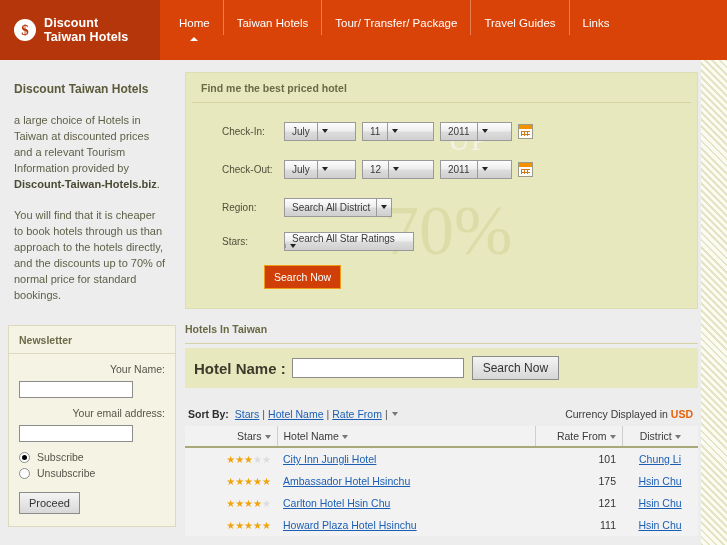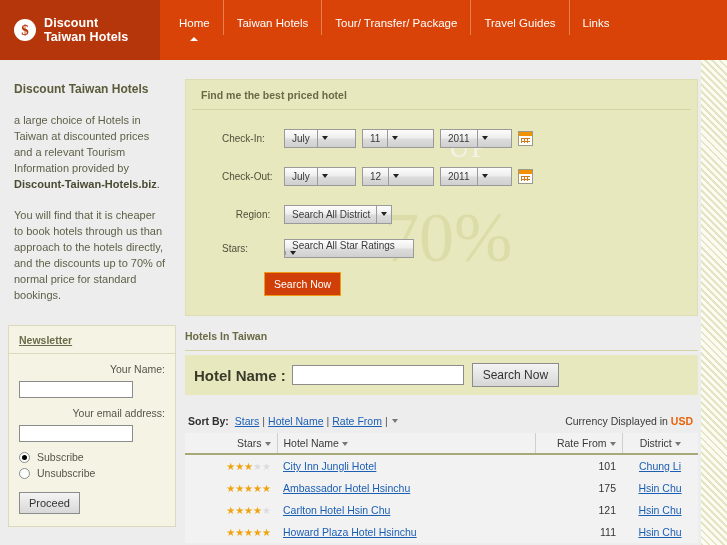--- a/index.html
+++ b/index.html
@@ -94,21 +94,20 @@
   #newsletter {
     position: absolute; left: 8px; top: 265px;
     width: 168px;
     background: #f5f4e4;
     border: 1px solid #ddd9bc;
   }
   #newsletter-title {
     font-size: 10.5px; font-weight: bold; color: #6b6a4a;
     padding: 8px 10px 7px 10px;
     border-bottom: 1px solid #ddd9bc;
-    text-decoration: underline;
   }
   #newsletter-body { padding: 9px 10px 12px 10px; }
   .nl-label {
     font-size: 10.5px; color: #54544a; margin-bottom: 4px; text-align: right;
   }
   .nl-input {
     width: 114px; height: 17px;
     border: 1px solid #8c8c8c;
     background: #ffffff;
     margin-bottom: 9px;
@@ -136,21 +135,21 @@
     background: linear-gradient(#f4f4f4, #d8d8d8);
     border: 1px solid #8c8c8c;
     font-size: 11px; color: #333;
     padding: 4px 9px;
     cursor: pointer;
     font-family: "Liberation Sans", sans-serif;
   }
 
   
   #main {
-    position: absolute; left: 185px; top: 8px;
+    position: absolute; left: 185px; top: 1px;
     width: 513px; height: 446px;
   }
 
   
   #search-panel {
     position: absolute; left: 0; top: 11px;
     width: 513px; height: 237px;
     background: #e8e8bf;
     border: 1px solid #dedeb4;
     overflow: hidden;
@@ -475,21 +474,21 @@
         </div>
         <div class="sel w-year">
           <span class="sel-val">2011</span>
           <span class="sel-arrow">
               <i></i>
             </span>
         </div>
         <span class="cal-icon"></span>
       </div>
 
-      <div class="form-row" style="margin-top:6px;text-align:center;">
+      <div class="form-row" style="margin-top:6px;">
         <span class="form-label">Region:</span>
         <div class="sel w-region">
           <span class="sel-val">Search All District</span>
           <span class="sel-arrow">
               <i></i>
             </span>
         </div>
       </div>
 
       <div class="form-row" style="margin-top:2px;">

